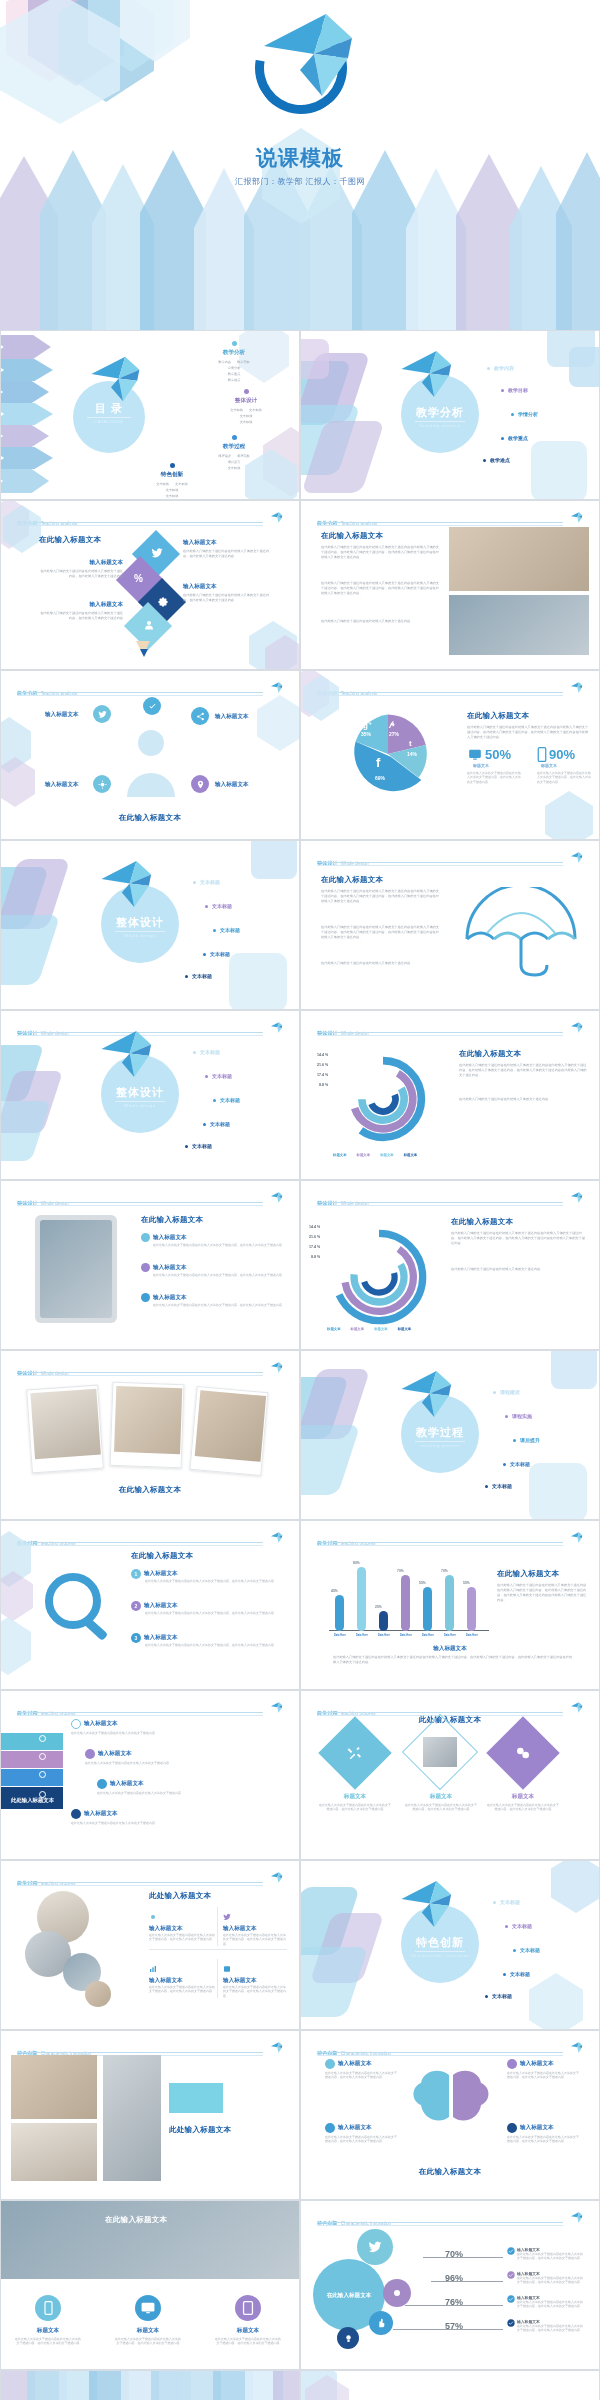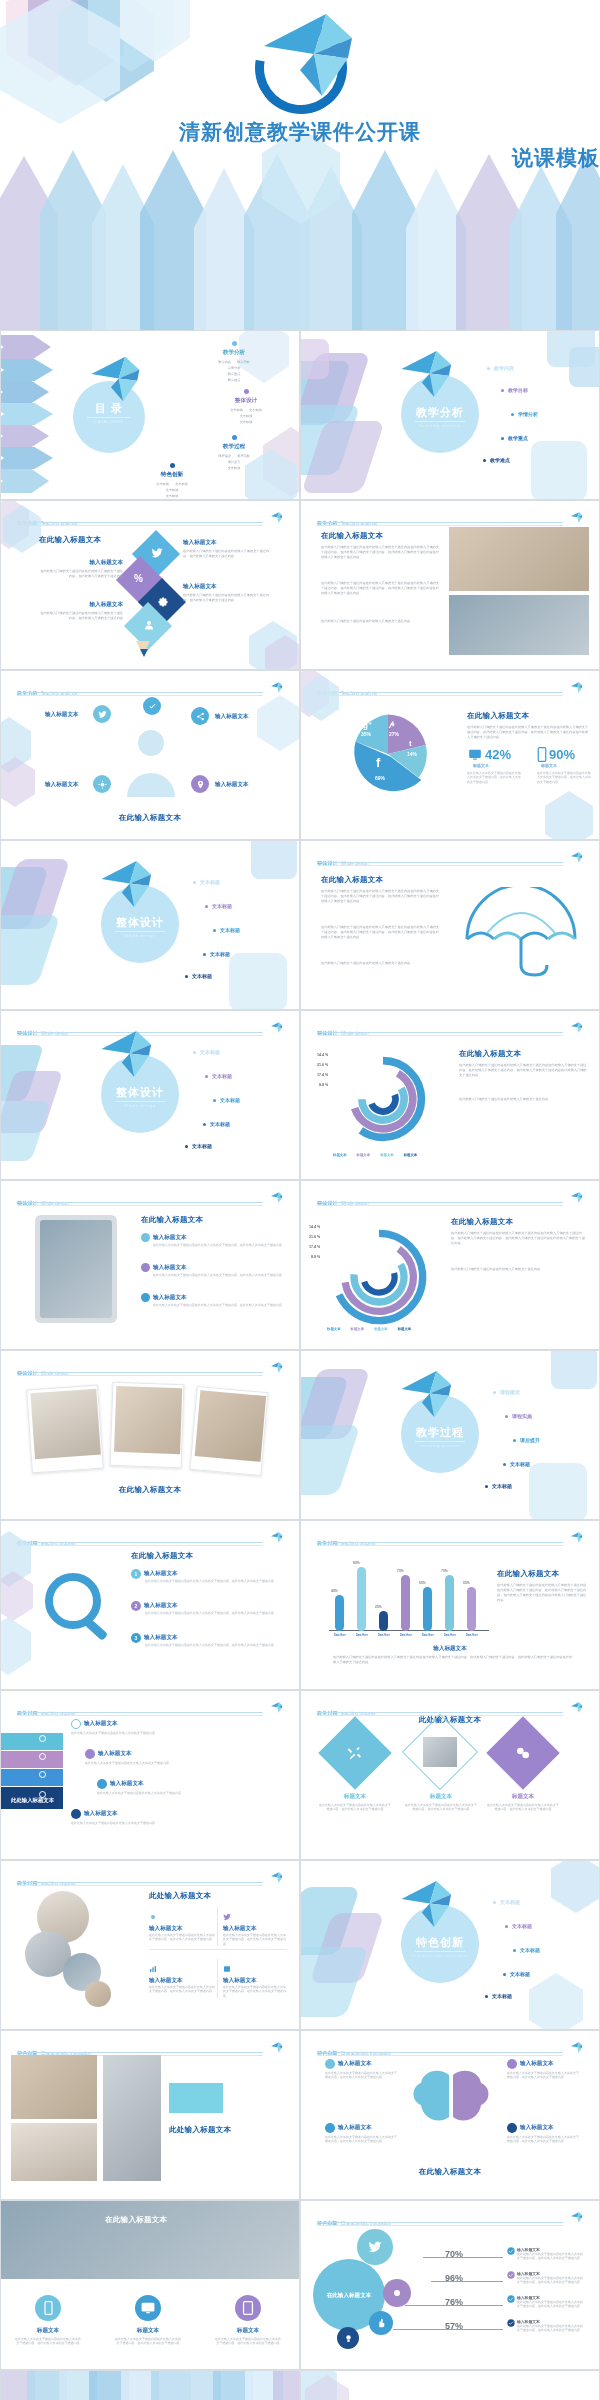--- a/index.html
+++ b/index.html
@@ -36,21 +36,21 @@
   .year {
     position:absolute; left:0; right:0; top:52px; text-align:center;
     font-size:74px; font-weight:bold; color:#1272bb; letter-spacing:-2px;
     font-family:"Liberation Sans",sans-serif; line-height:74px;
   }
   .cover-title {
     position:absolute; left:0; right:0; top:118px; text-align:center;
     font-size:21px; font-weight:bold; color:#2f86c8; letter-spacing:1px;
   }
   .cover-title2 {
-    position:absolute; left:0; right:0; top:144px; text-align:right;
+    position:absolute; left:0; right:0; top:144px; text-align:center;
     font-size:21px; font-weight:bold; color:#2f86c8; letter-spacing:1px;
   }
   .cover-meta {
     position:absolute; left:0; right:0; top:176px; text-align:center;
     font-size:8px; color:#4a7fc1; letter-spacing:.5px;
   }
 
   
   .sl-head { position:absolute; left:16px; top:10px; right:14px; height:12px; }
   .sl-head .hz { position:absolute; left:0; right:22px; top:11px; height:1px; background:#bcdcf0; }
@@ -128,22 +128,22 @@
 
     <div class="logo-ring"></div>
     <svg class="bird" style="left:256px;top:12px;" width="110" height="86" viewBox="0 0 110 86">
       <polygon points="8,34 70,2 58,42" fill="#41a6d9"></polygon>
       <polygon points="70,2 58,42 96,26" fill="#7fd0ea"></polygon>
       <polygon points="58,42 96,26 92,46" fill="#3f93cf"></polygon>
       <polygon points="58,42 92,46 66,84" fill="#8ed7ee"></polygon>
       <polygon points="58,42 66,84 44,58" fill="#3f9fd4"></polygon>
     </svg>
 
-    <div class="cover-title">清新创意教学课件公开课</div>
     <div class="cover-title2">说课模板</div>
+    <div class="cover-meta">汇报部门：教学部    汇报人：千图网</div>
   </div>
 
   <div class="grid-row">
 
     <div class="slide half">
       <div class="hexcol">
         <div class="chev" style="left:-14px;top:4px;width:64px;height:24px;background:#b9b3dc;opacity:.85"></div>
         <div class="chev" style="left:-14px;top:28px;width:66px;height:22px;background:#8dc3e4;opacity:.9"></div>
         <div class="chev" style="left:-14px;top:50px;width:62px;height:22px;background:#7fb6e0;opacity:.8"></div>
         <div class="chev" style="left:-14px;top:72px;width:66px;height:22px;background:#a7d8ef;opacity:.9"></div>
@@ -437,21 +437,21 @@
       <div style="position:absolute;left:74px;top:104px;color:#fff;font-size:5px;font-weight:bold">69%</div>
 
       <div class="h-title" style="position:absolute;left:166px;top:40px">在此输入标题文本</div>
       <div class="body-t" style="position:absolute;left:166px;top:54px;width:122px">在此处输入具体的文字描述内容在此处输入具体的文字描述内容在此处输入具体的文字描述内容。在此处输入具体的文字描述内容，在此处输入具体的文字描述内容在此处输入具体的文字描述内容。</div>
 
       <div style="position:absolute;left:166px;top:76px;display:flex;align-items:center;gap:2px">
         <svg width="16" height="14" viewBox="0 0 24 24" fill="#3f9fd4">
             <rect x="2" y="3" width="20" height="14" rx="2"></rect>
             <rect x="9" y="18" width="6" height="2"></rect>
           </svg>
-        <span class="pct-big">42%</span>
+        <span class="pct-big">50%</span>
       </div>
       <div style="position:absolute;left:172px;top:92px;font-size:4px;font-weight:bold;color:#6fa8d8">标题文本</div>
       <div class="tiny" style="position:absolute;left:166px;top:100px;width:56px">在此处输入具体的文字描述内容在此处输入具体的文字描述内容，在此处输入具体的文字描述内容</div>
 
       <div style="position:absolute;left:236px;top:76px;display:flex;align-items:center;gap:2px">
         <svg width="10" height="15" viewBox="0 0 14 24" fill="none" stroke="#3f9fd4" stroke-width="2">
             <rect x="1" y="1" width="12" height="22" rx="2"></rect>
           </svg>
         <span class="pct-big">90%</span>
       </div>

